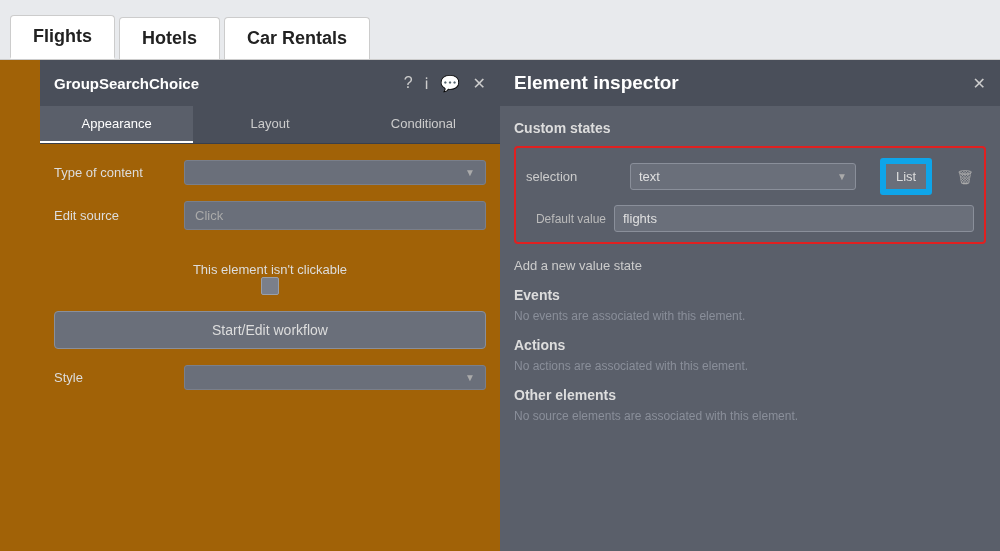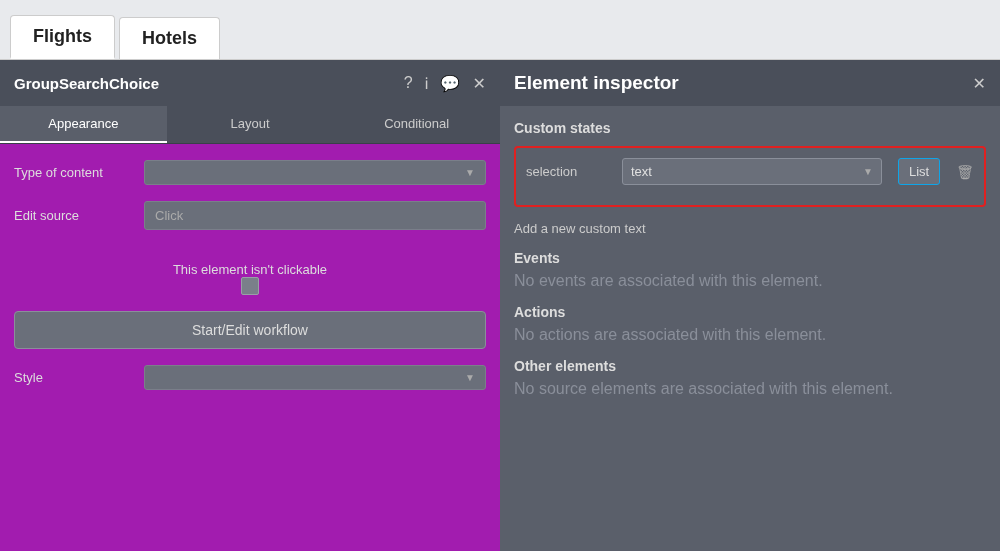--- a/index.html
+++ b/index.html
@@ -42,22 +42,23 @@
       border-bottom: 2px solid #fff;
     }
 
     
     .left-panel {
       position: absolute;
       top: 60px;
       left: 0;
       width: 500px;
       bottom: 0;
-      background: #a21caf;
+      background: #a16207;
       color: #e0e0e0;
+      padding-left: 40px;
     }
 
     .panel-header {
       background: #4a4f5a;
       padding: 12px 14px;
       display: flex;
       align-items: center;
       justify-content: space-between;
     }
     .panel-title {
@@ -220,21 +221,21 @@
       border-radius: 4px;
       padding: 10px;
       margin-bottom: 14px;
       background: #5a5f6a;
     }
 
     .state-row {
       display: flex;
       align-items: center;
       margin-bottom: 10px;
-      gap: 16px;
+      gap: 24px;
     }
     .state-name {
       width: 80px;
       font-size: 13px;
       color: #ccc;
       flex-shrink: 0;
     }
     .state-type-select {
       flex: 1;
       background: #6a6f7a;
@@ -248,21 +249,21 @@
       justify-content: space-between;
       cursor: pointer;
     }
     .state-type-select .chevron {
       font-size: 10px;
       color: #aaa;
     }
     .list-btn {
       padding: 5px 10px;
       background: #6a6f7a;
-      border: 1px solid #0ea5e9;
+      border: 6px solid #0ea5e9;
       border-radius: 3px;
       color: #ddd;
       font-size: 13px;
       cursor: pointer;
     }
     .trash-icon {
       color: #aaa;
       font-size: 14px;
       cursor: pointer;
     }
@@ -298,21 +299,21 @@
     }
 
     .events-section { margin-bottom: 14px; }
     .section-divider {
       font-size: 14px;
       color: #ddd;
       font-weight: 600;
       margin-bottom: 6px;
     }
     .no-content-text {
-      font-size: 16px;
+      font-size: 12px;
       color: #8a8f9a;
       margin-bottom: 14px;
     }
 
     
     .canvas-bg {
       position: absolute;
       top: 60px;
       left: 0;
       right: 0;
@@ -323,20 +324,21 @@
     }
   </style>
 </head>
 <body>
 
 <div class="canvas-bg"></div>
 
 <div class="canvas-tabs">
   <div class="canvas-tab active">Flights</div>
   <div class="canvas-tab">Hotels</div>
+  <div class="canvas-tab">Car Rentals</div>
 </div>
 
 <div class="left-panel">
   <div class="panel-header">
     <span class="panel-title">GroupSearchChoice</span>
     <div class="panel-icons">
       <span class="panel-icon">?</span>
       <span class="panel-icon">ℹ</span>
       <span class="panel-icon">💬</span>
       <span class="panel-icon">✕</span>
@@ -400,23 +402,27 @@
       <div class="state-row">
         <span class="state-name">selection</span>
         <div class="state-type-select">
           <span>text</span>
           <span class="chevron">▼</span>
         </div>
         <div class="list-btn">List</div>
         <span class="trash-icon">🗑</span>
       </div>
 
-    </div>
-
-    <span class="add-state-link">Add a new custom text</span>
+      <div class="default-value-row">
+        <span class="default-label">Default value</span>
+        <div class="default-value-input">flights</div>
+      </div>
+    </div>
+
+    <span class="add-state-link">Add a new value state</span>
 
     <div class="events-section">
       <div class="section-divider">Events</div>
       <div class="no-content-text">No events are associated with this element.</div>
     </div>
 
     <div class="events-section">
       <div class="section-divider">Actions</div>
       <div class="no-content-text">No actions are associated with this element.</div>
     </div>

